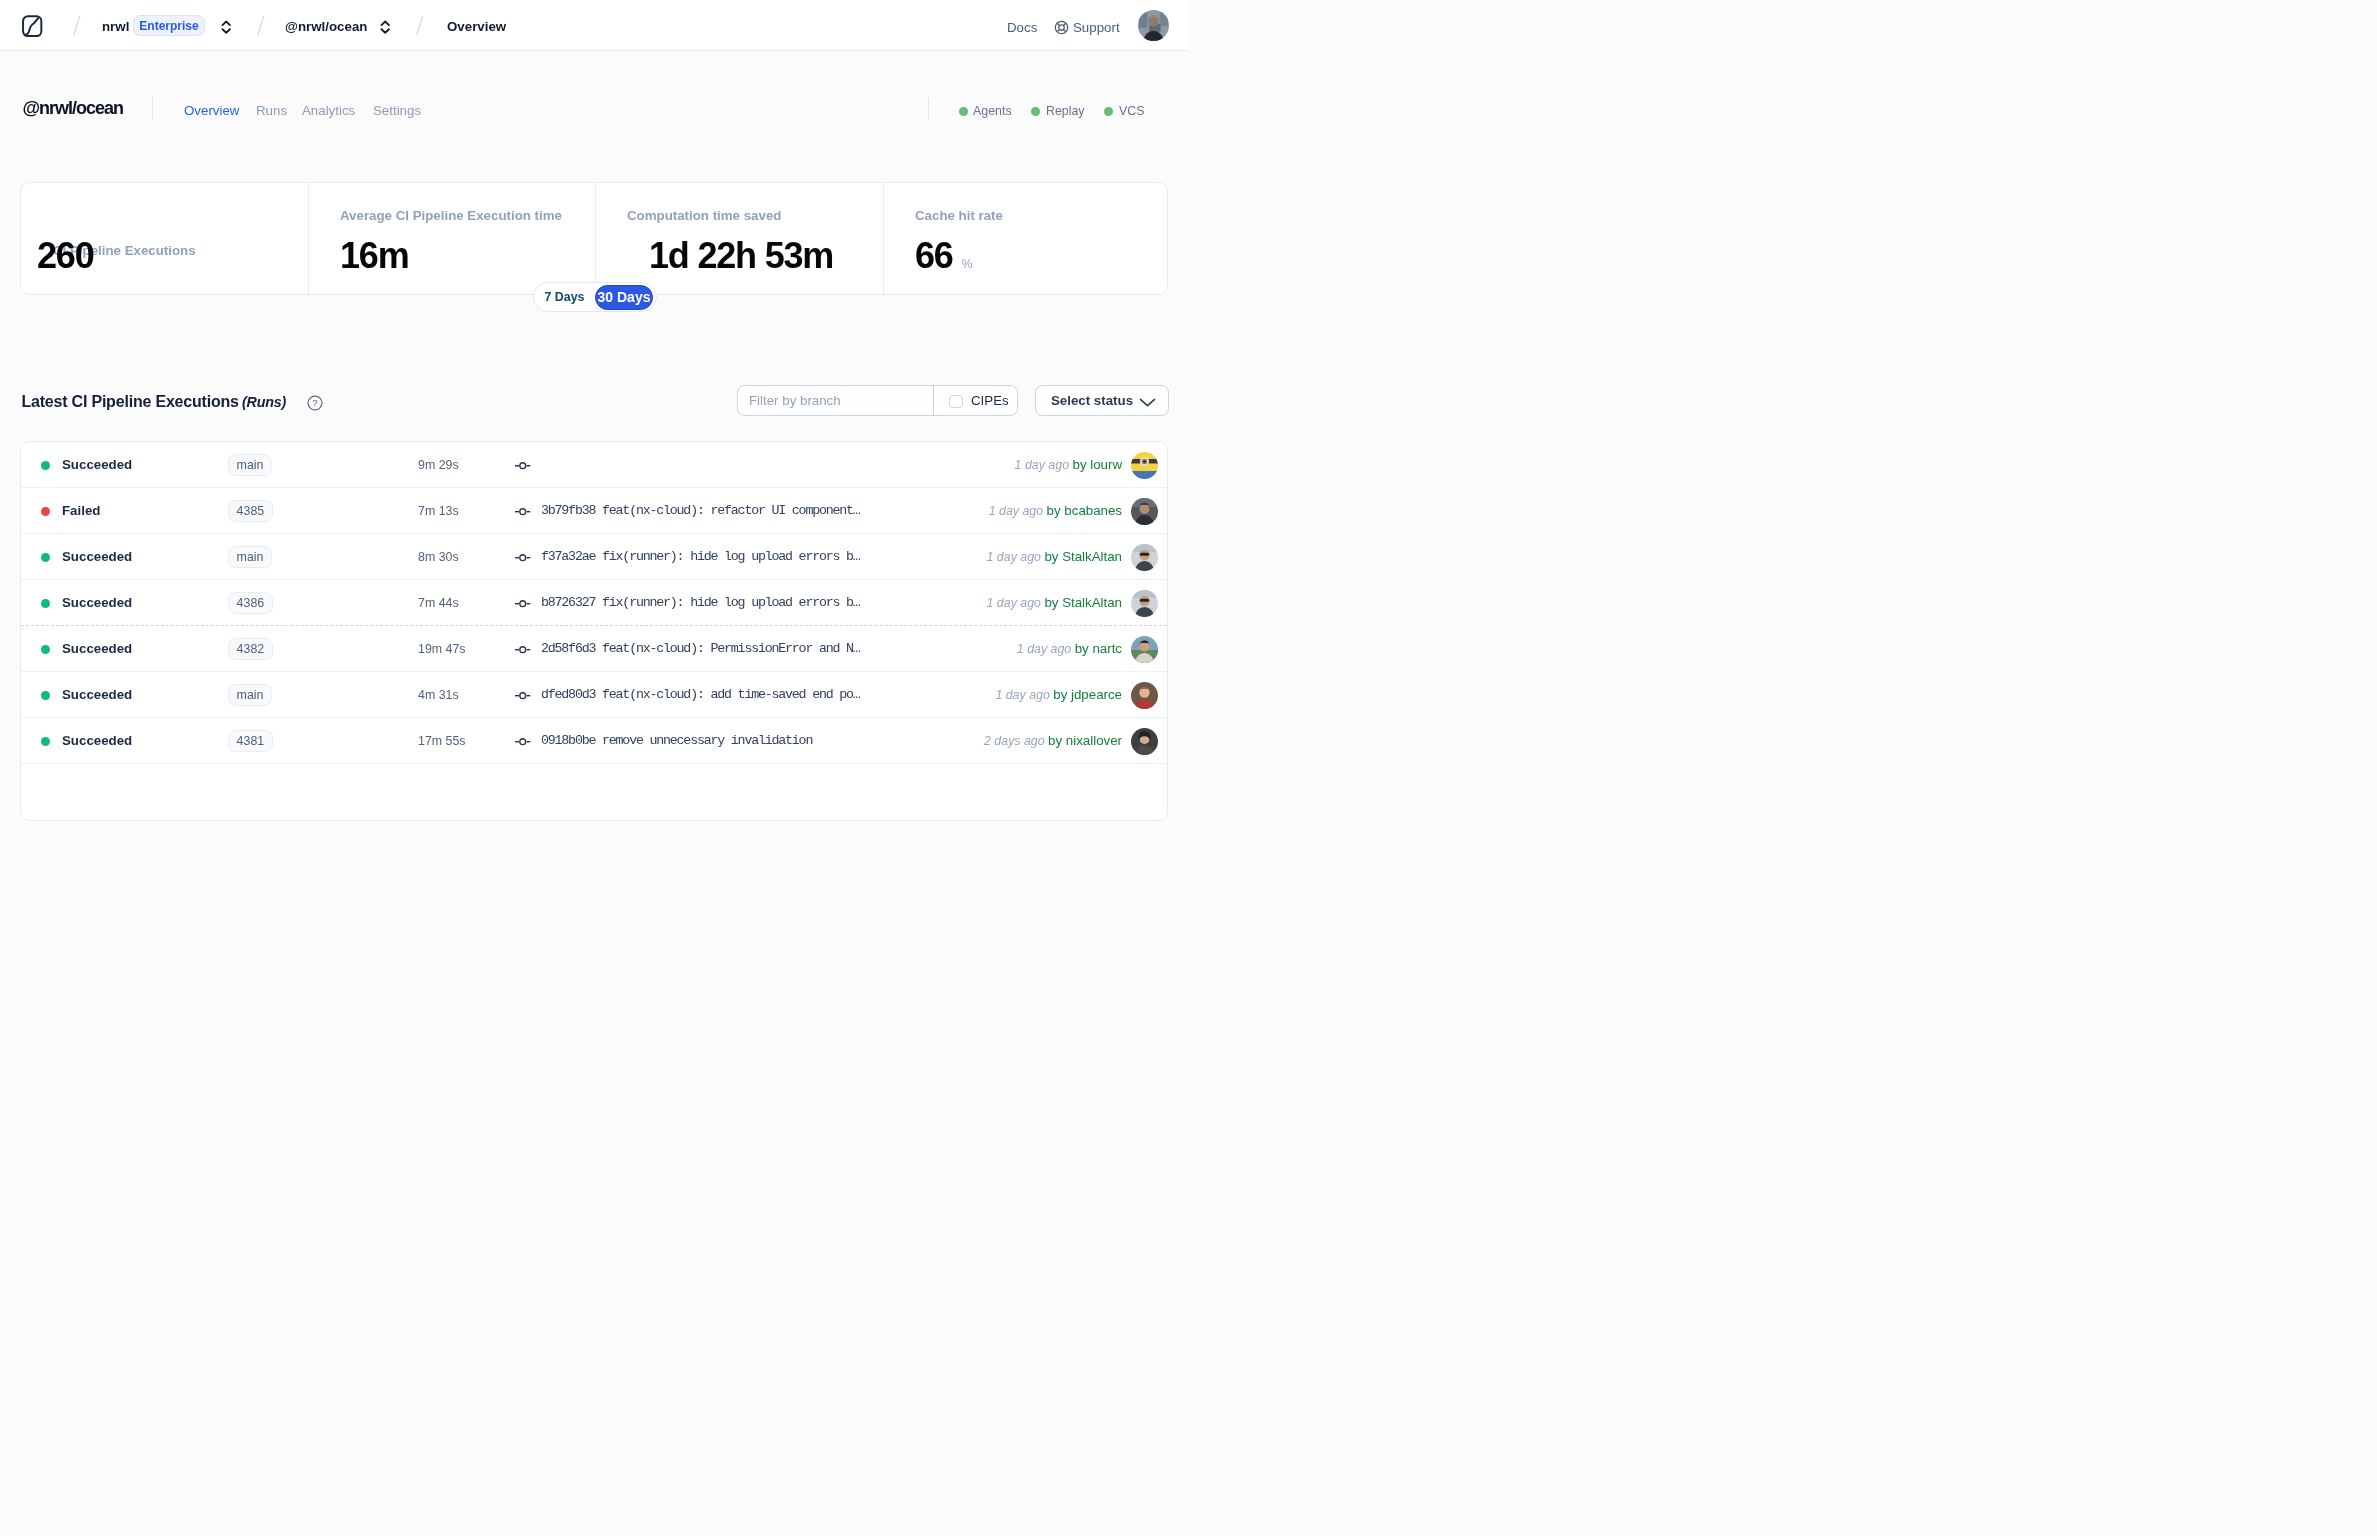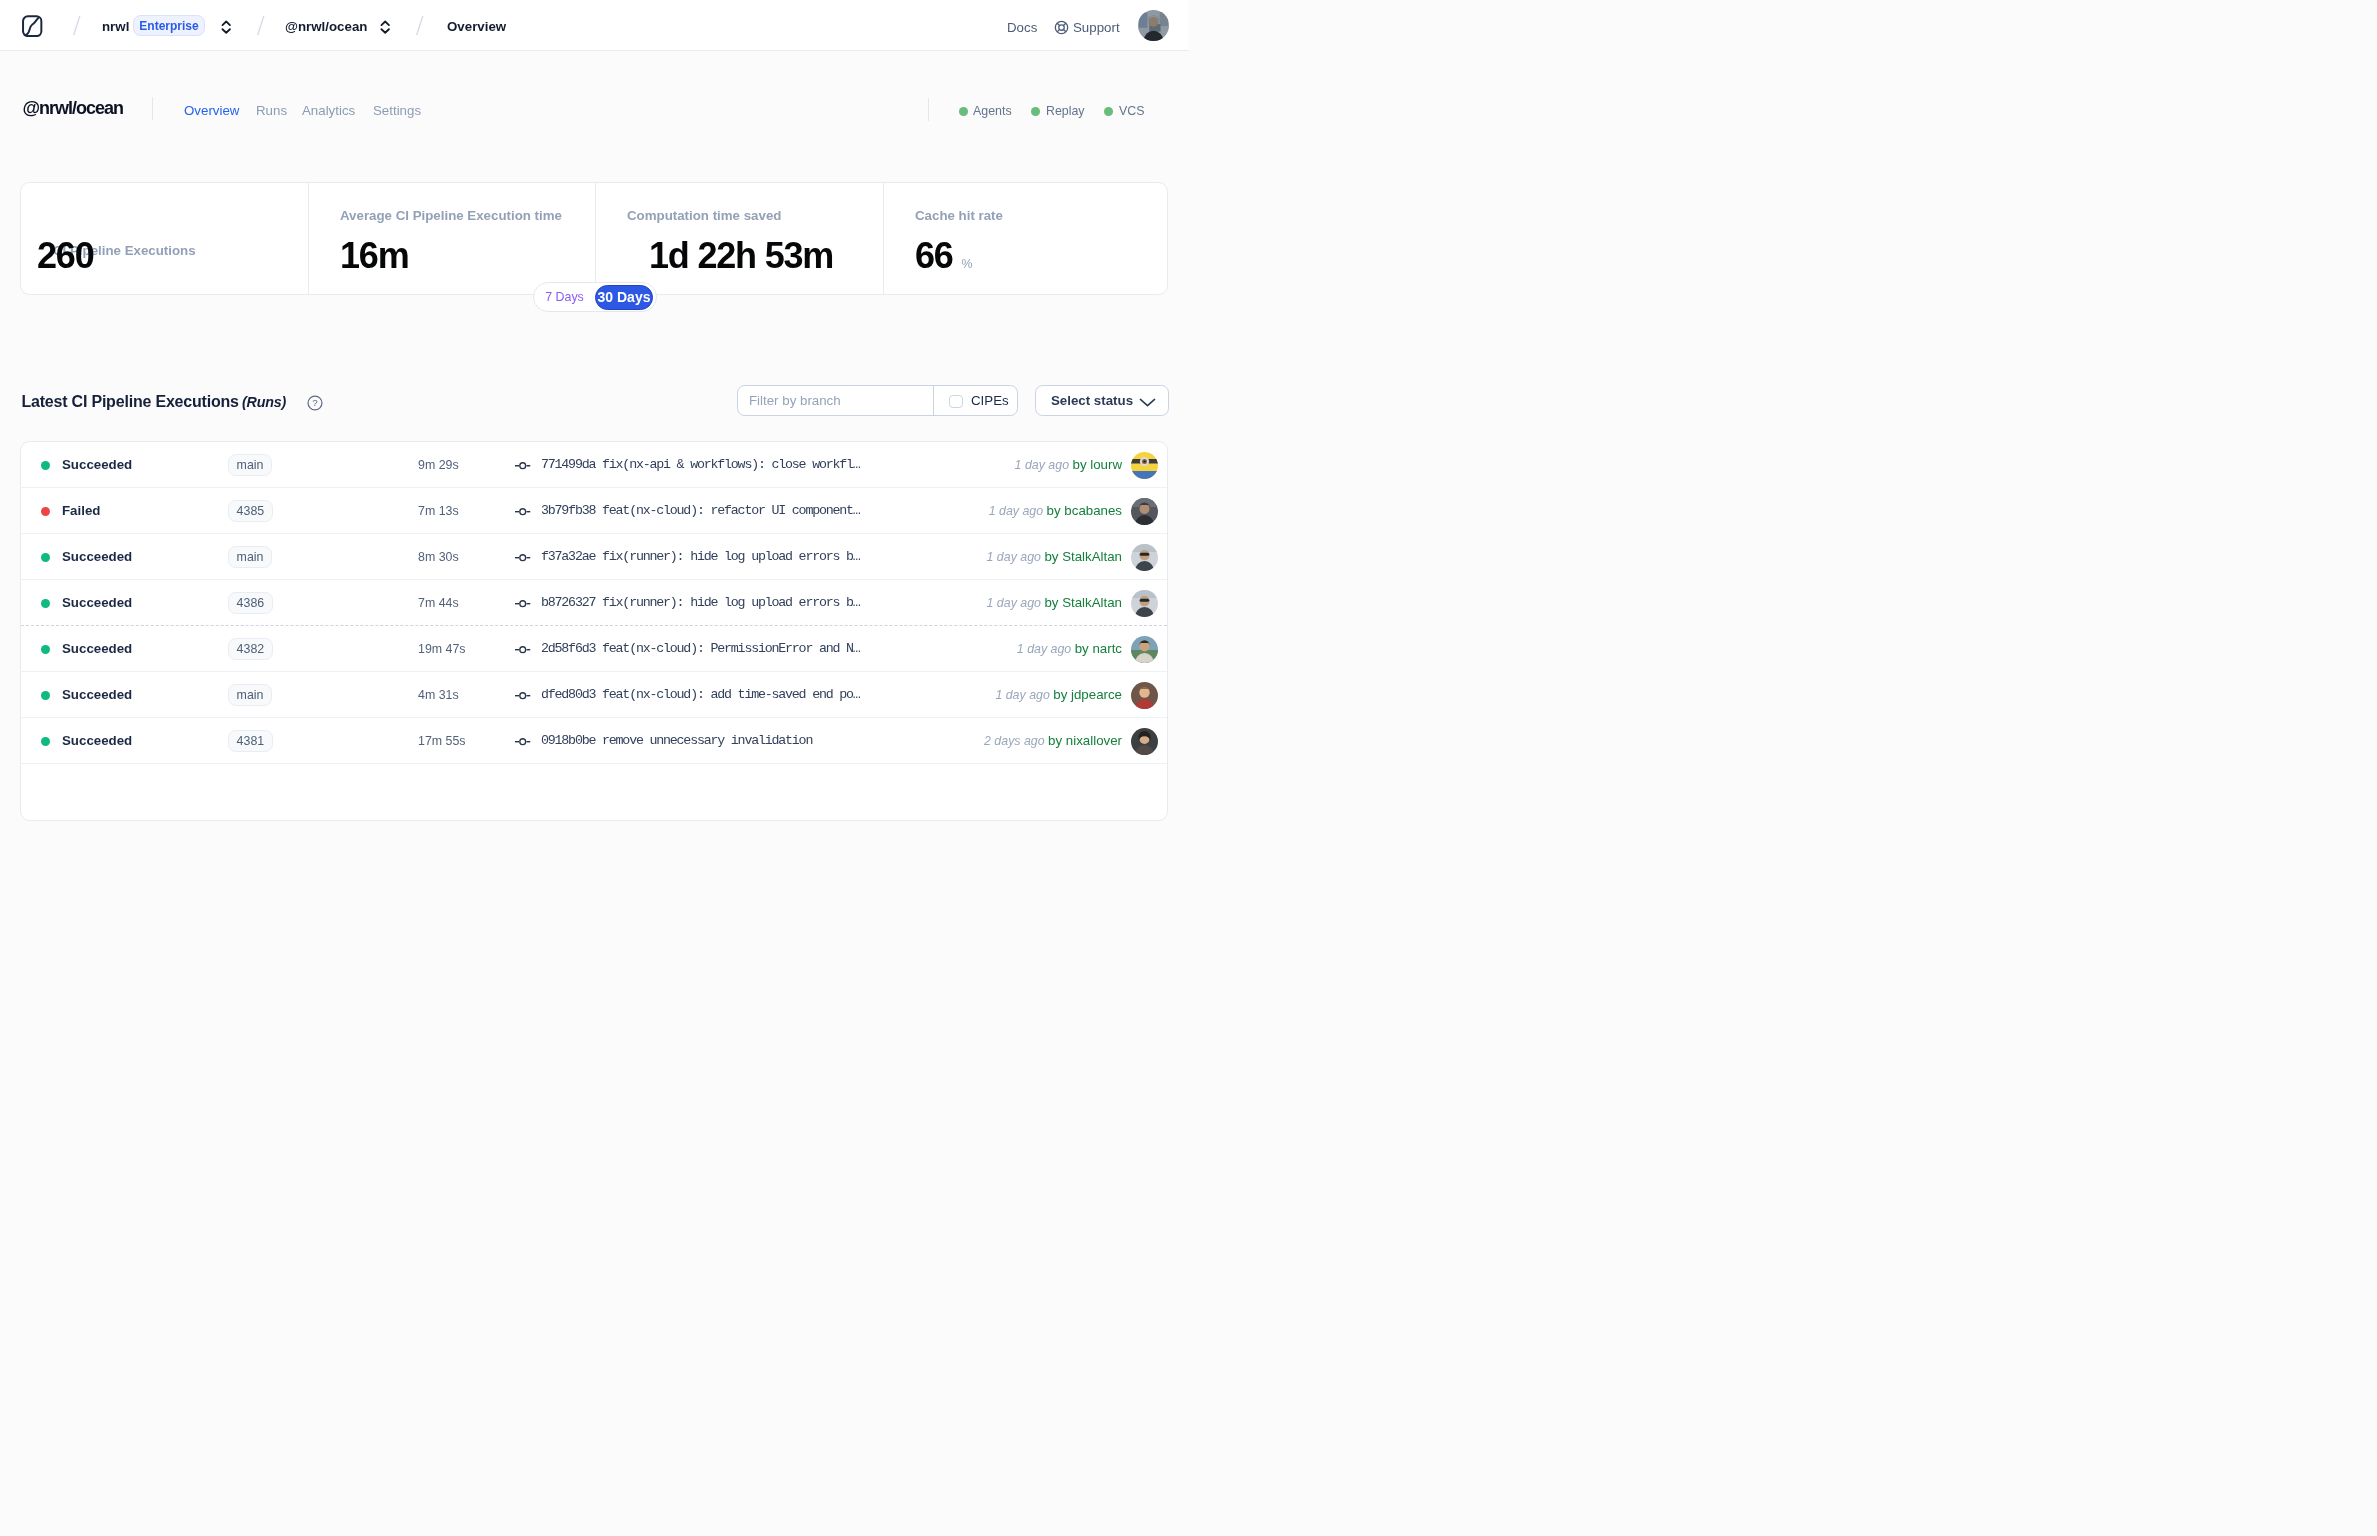--- a/index.html
+++ b/index.html
@@ -36,21 +36,21 @@
 .statdiv { position:absolute; top:0; width:1px; height:111px; background:#e7ebf1; }
 .statlabel { position:absolute; top:25px; font-size:13.3px; font-weight:600; color:#93a1b6; }
 .statnum { position:absolute; top:55px; font-size:36px; font-weight:700; color:#060708;
   letter-spacing:-1.2px; line-height:36px; }
 .statpct { font-size:12.4px; font-weight:400; color:#94a3b8; letter-spacing:0; }
 
 
 #ptoggle { position:absolute; left:533px; top:282px; width:124px; height:30px;
   background:#fff; border:1px solid #e3e8ef; border-radius:15px; display:flex;
   align-items:center; }
-#seg7 { width:61px; text-align:center; font-size:12.4px; font-weight:400; color:#8b5cf6; }
+#seg7 { width:61px; text-align:center; font-size:12.4px; font-weight:700; color:#0c4a6e; }
 #seg30 { width:58px; height:25px; background:#2c58e3; border:1px solid #2343c3; border-radius:12.4px; color:#fff;
   text-align:center; line-height:23px; font-size:14px; font-weight:600; box-sizing:border-box; }
 
 
 #h2row { position:absolute; left:21.4px; top:393px; font-size:16px; font-weight:700;
   color:#16203a; letter-spacing:-0.2px; }
 #h2row i { font-size:14.3px; font-weight:600; margin-left:-1px; }
 #qmark { position:absolute; left:307px; top:395px; }
 #filtergroup { position:absolute; left:737px; top:385px; width:281px; height:31px;
   background:#fff; border:1px solid #c9d3e1; border-radius:7.6px; }
@@ -203,21 +203,20 @@
   <div class="row">
     <div class="rdot green"></div>
       <div class="rstat">Succeeded</div>
     <div class="chip">main</div>
       <div class="dur">9m 29s</div>
     <svg class="commiticon" width="16" height="11.4" viewBox="0 0 17 12">
         <line x1="0" y1="6" x2="4.3" y2="6" stroke="#273449" stroke-width="1.5"></line>
         <circle cx="8.2" cy="6" r="3.1" fill="none" stroke="#273449" stroke-width="1.4"></circle>
         <line x1="12.2" y1="6" x2="16.2" y2="6" stroke="#273449" stroke-width="1.5"></line>
       </svg>
-    <div class="cmsg">771499da fix(nx-api &amp; workflows): close workfl…</div>
     <div class="meta">1 day ago <b>by lourw</b></div>
     <svg class="ravatar" viewBox="0 0 27 27">
         <rect width="27" height="27" fill="#f5d33f"></rect>
         <rect x="0" y="19" width="27" height="8" fill="#4574b8"></rect>
         <rect x="0" y="7" width="27" height="4.5" fill="#3c3c3c"></rect>
         <circle cx="13.5" cy="9.5" r="4.6" fill="#d9d9d9"></circle>
         <circle cx="13.5" cy="9.5" r="2.5" fill="#8b5f38"></circle>
         <circle cx="13.5" cy="9.5" r="1.1" fill="#1e1e1e"></circle>
       </svg>
   </div>

